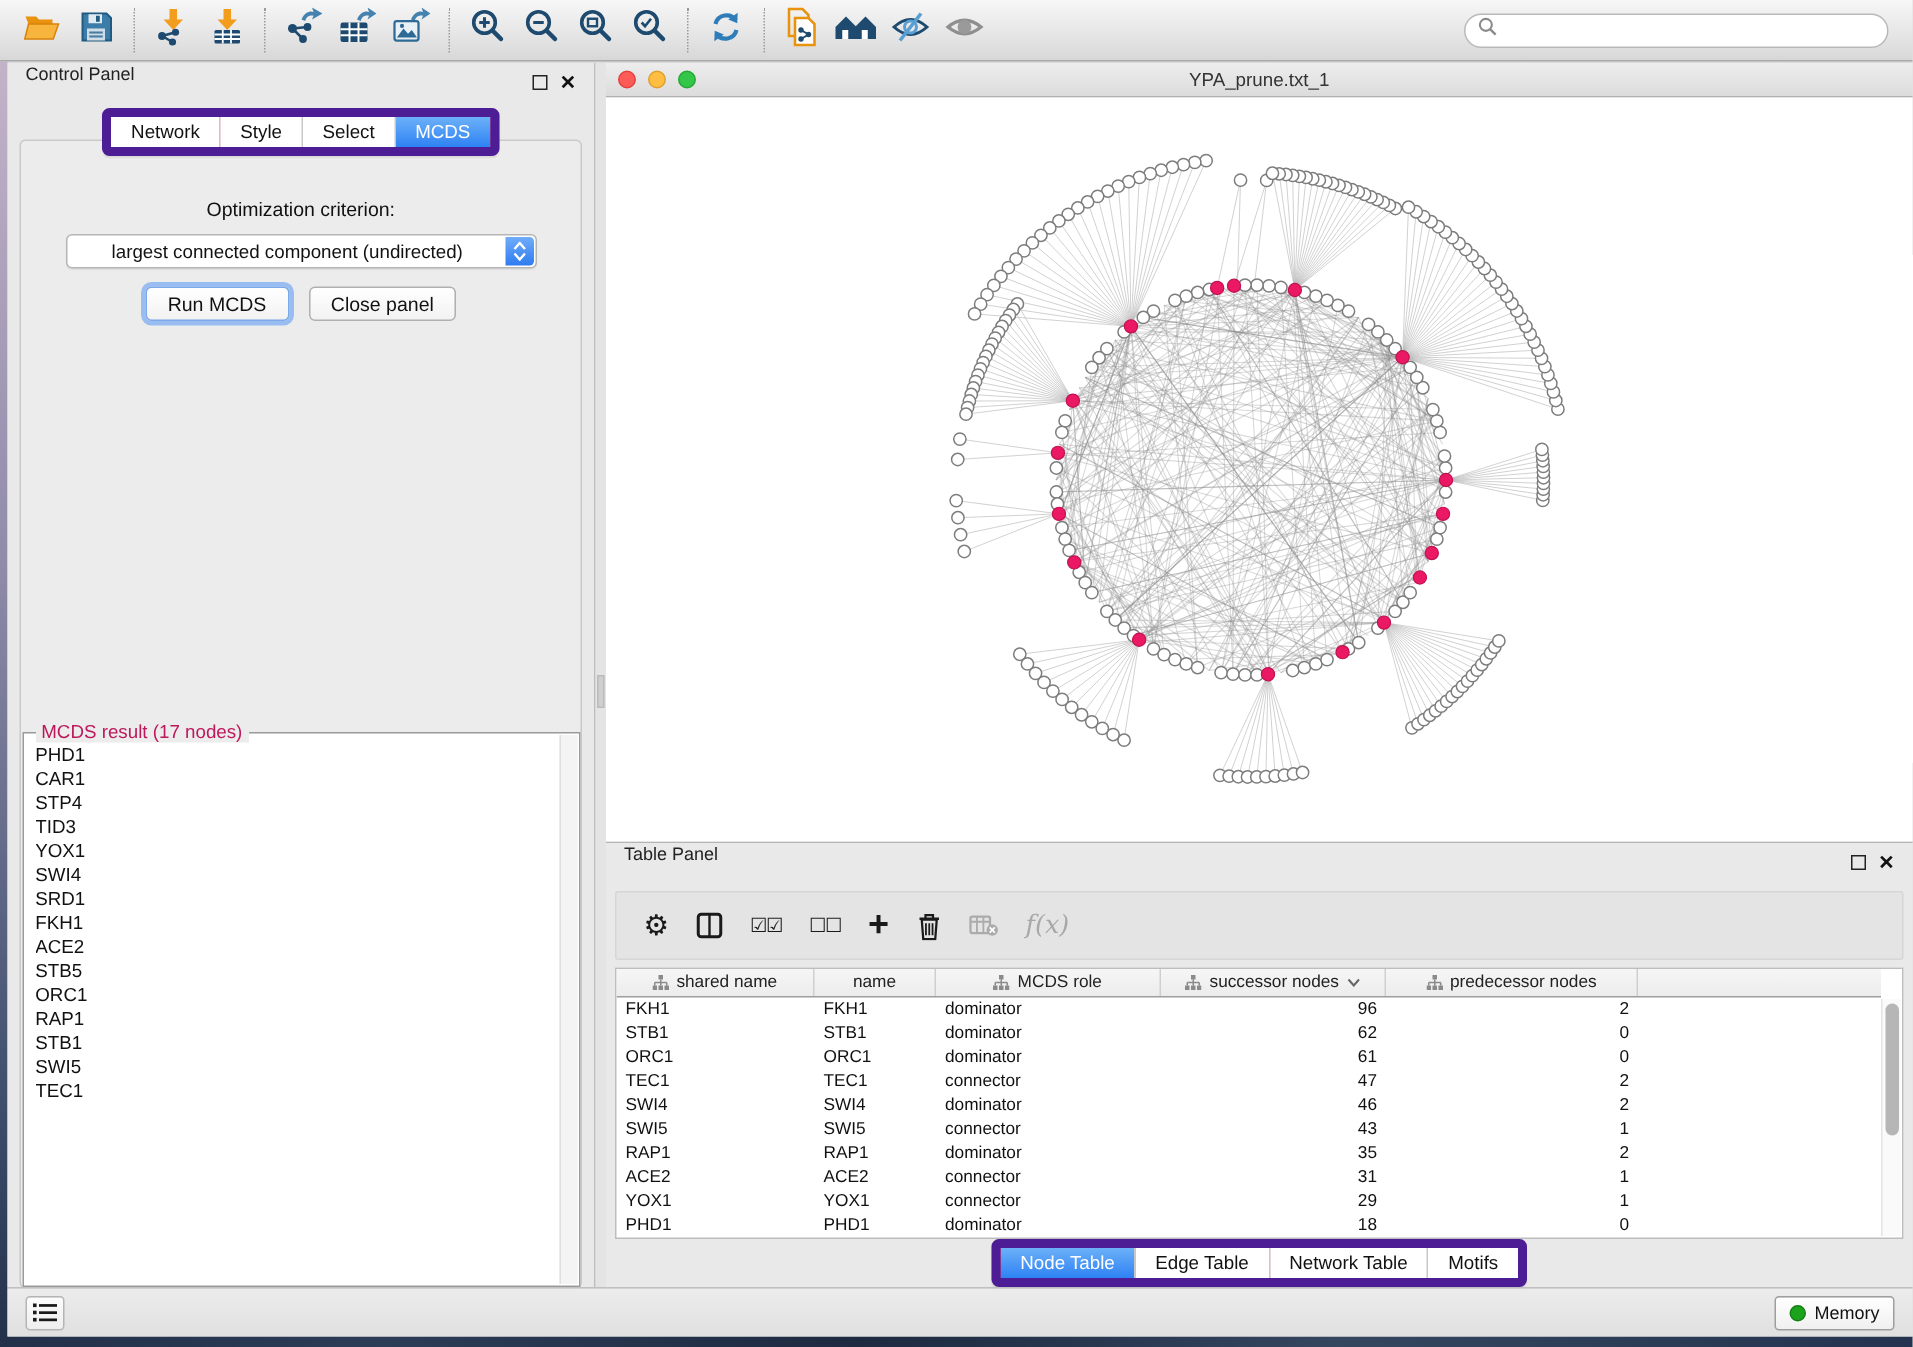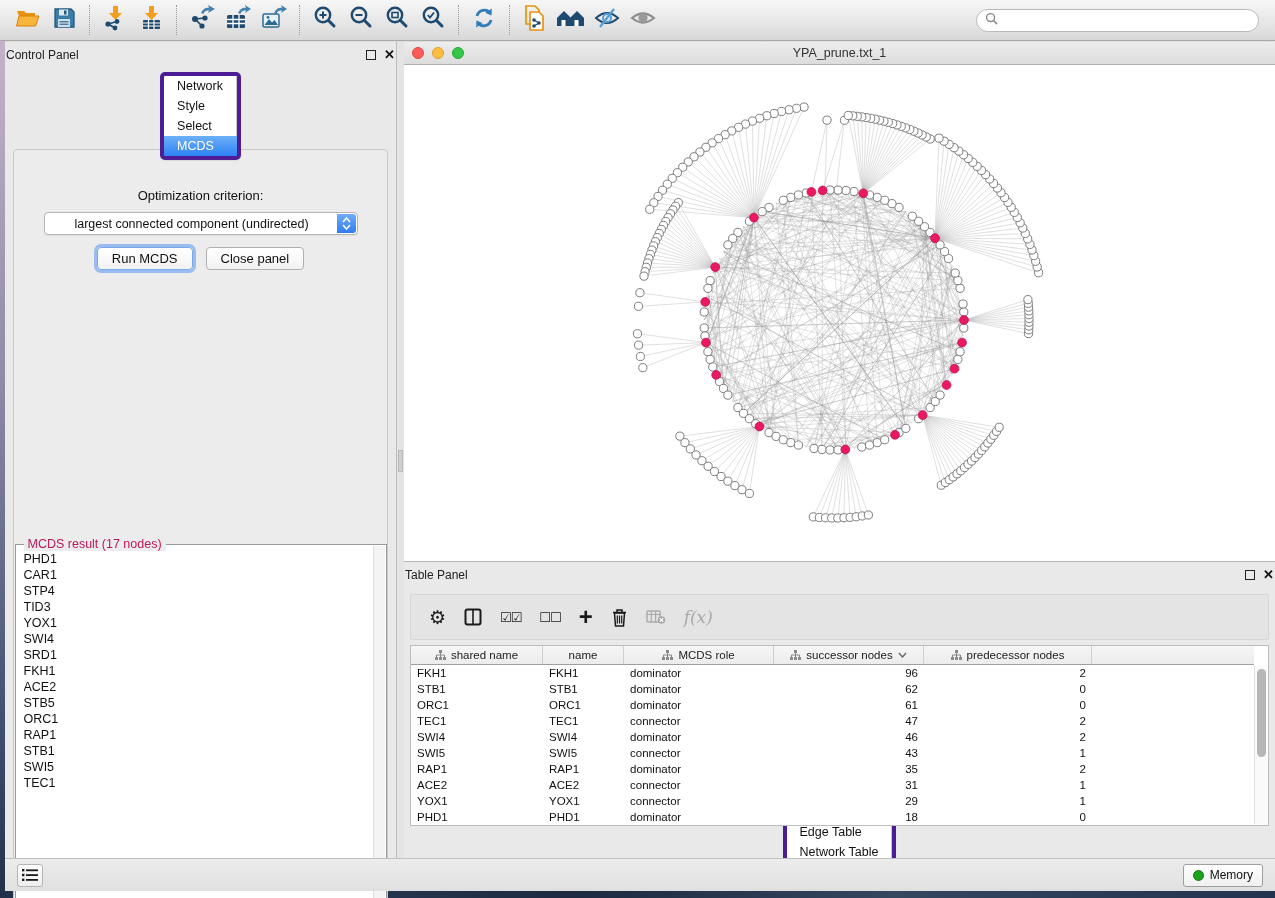--- a/index.html
+++ b/index.html
@@ -19,27 +19,27 @@
     display:flex; align-items:center; padding:0 10px; }
   .tbtn { width:36px; height:34px; display:flex; align-items:center; justify-content:center; border-radius:4px; }
   .tsep { width:1px; height:30px; border-left:1px dotted #9a9a9a; margin:0 7px; }
   .search-box { margin-left:auto; margin-right:6px; width:283px; height:23px; background:#fff;
     border:1px solid #b9b9b9; border-radius:12px; display:flex; align-items:center; padding:0 8px; }
   .search-box input { border:none; outline:none; flex:1; font-size:12px; background:transparent; margin-left:5px; font-family:"Liberation Sans",sans-serif; }
 
   
   .main { position:absolute; left:5px; top:42px; right:0; bottom:40px; display:flex; }
   .control-panel { width:392px; background:#e9e9e9; display:flex; flex-direction:column; border-right:1px solid #bcbcbc; }
-  .panel-header { height:26px; display:flex; align-items:center; padding:0 1px; font-size:12px; color:#222; flex:none; }
+  .panel-header { height:26px; display:flex; padding:0 12px; font-size:12px; color:#222; flex:none; }
   .panel-header .win-btns { margin-left:auto; display:flex; align-items:center; gap:8px; }
   .float-btn { width:10px; height:10px; border:1.6px solid #222; display:inline-block; }
   .close-btn { font-size:13px; font-weight:bold; color:#111; line-height:10px; }
 
   .cp-tabs-row { display:flex; justify-content:center; margin-top:4px; flex:none; }
-  .seg { display:inline-flex; background:#be185d; border:4px solid #4c1d95; border-radius:5px; overflow:hidden; box-shadow:0 1px 1px rgba(0,0,0,.08);flex-direction:column; }
+  .seg { display:inline-flex; background:#be185d; border:6px solid #4c1d95; border-radius:5px; overflow:hidden; box-shadow:0 1px 1px rgba(0,0,0,.08); }
   .seg .seg-tab { padding:3px 13px; font-size:12.5px; color:#111; border-right:1px solid #c8c8c8; background:#fff; }
   .seg .seg-tab:last-child { border-right:none; }
   .seg .seg-tab.active { background:linear-gradient(#6cb0f8,#2e82f4); color:#fff; }
 
   .cp-inner { margin:8px 8px 0 8px; background:#ececec; border:1px solid #c9c9c9; border-radius:4px; flex:1;
     display:flex; flex-direction:column; align-items:center; position:relative; margin-top:-11px; padding-top:24px; z-index:0; }
   .cp-tabs-row { position:relative; z-index:2; }
   .opt-label { font-size:13px; color:#111; margin-top:14px; }
   .dropdown { margin-top:9px; width:314px; height:23px; background:#fff; border:1px solid #b5b5b5; border-radius:4px;
     display:flex; align-items:center; font-size:12.5px; color:#111; position:relative; box-shadow:0 1px 1px rgba(0,0,0,.06); }

